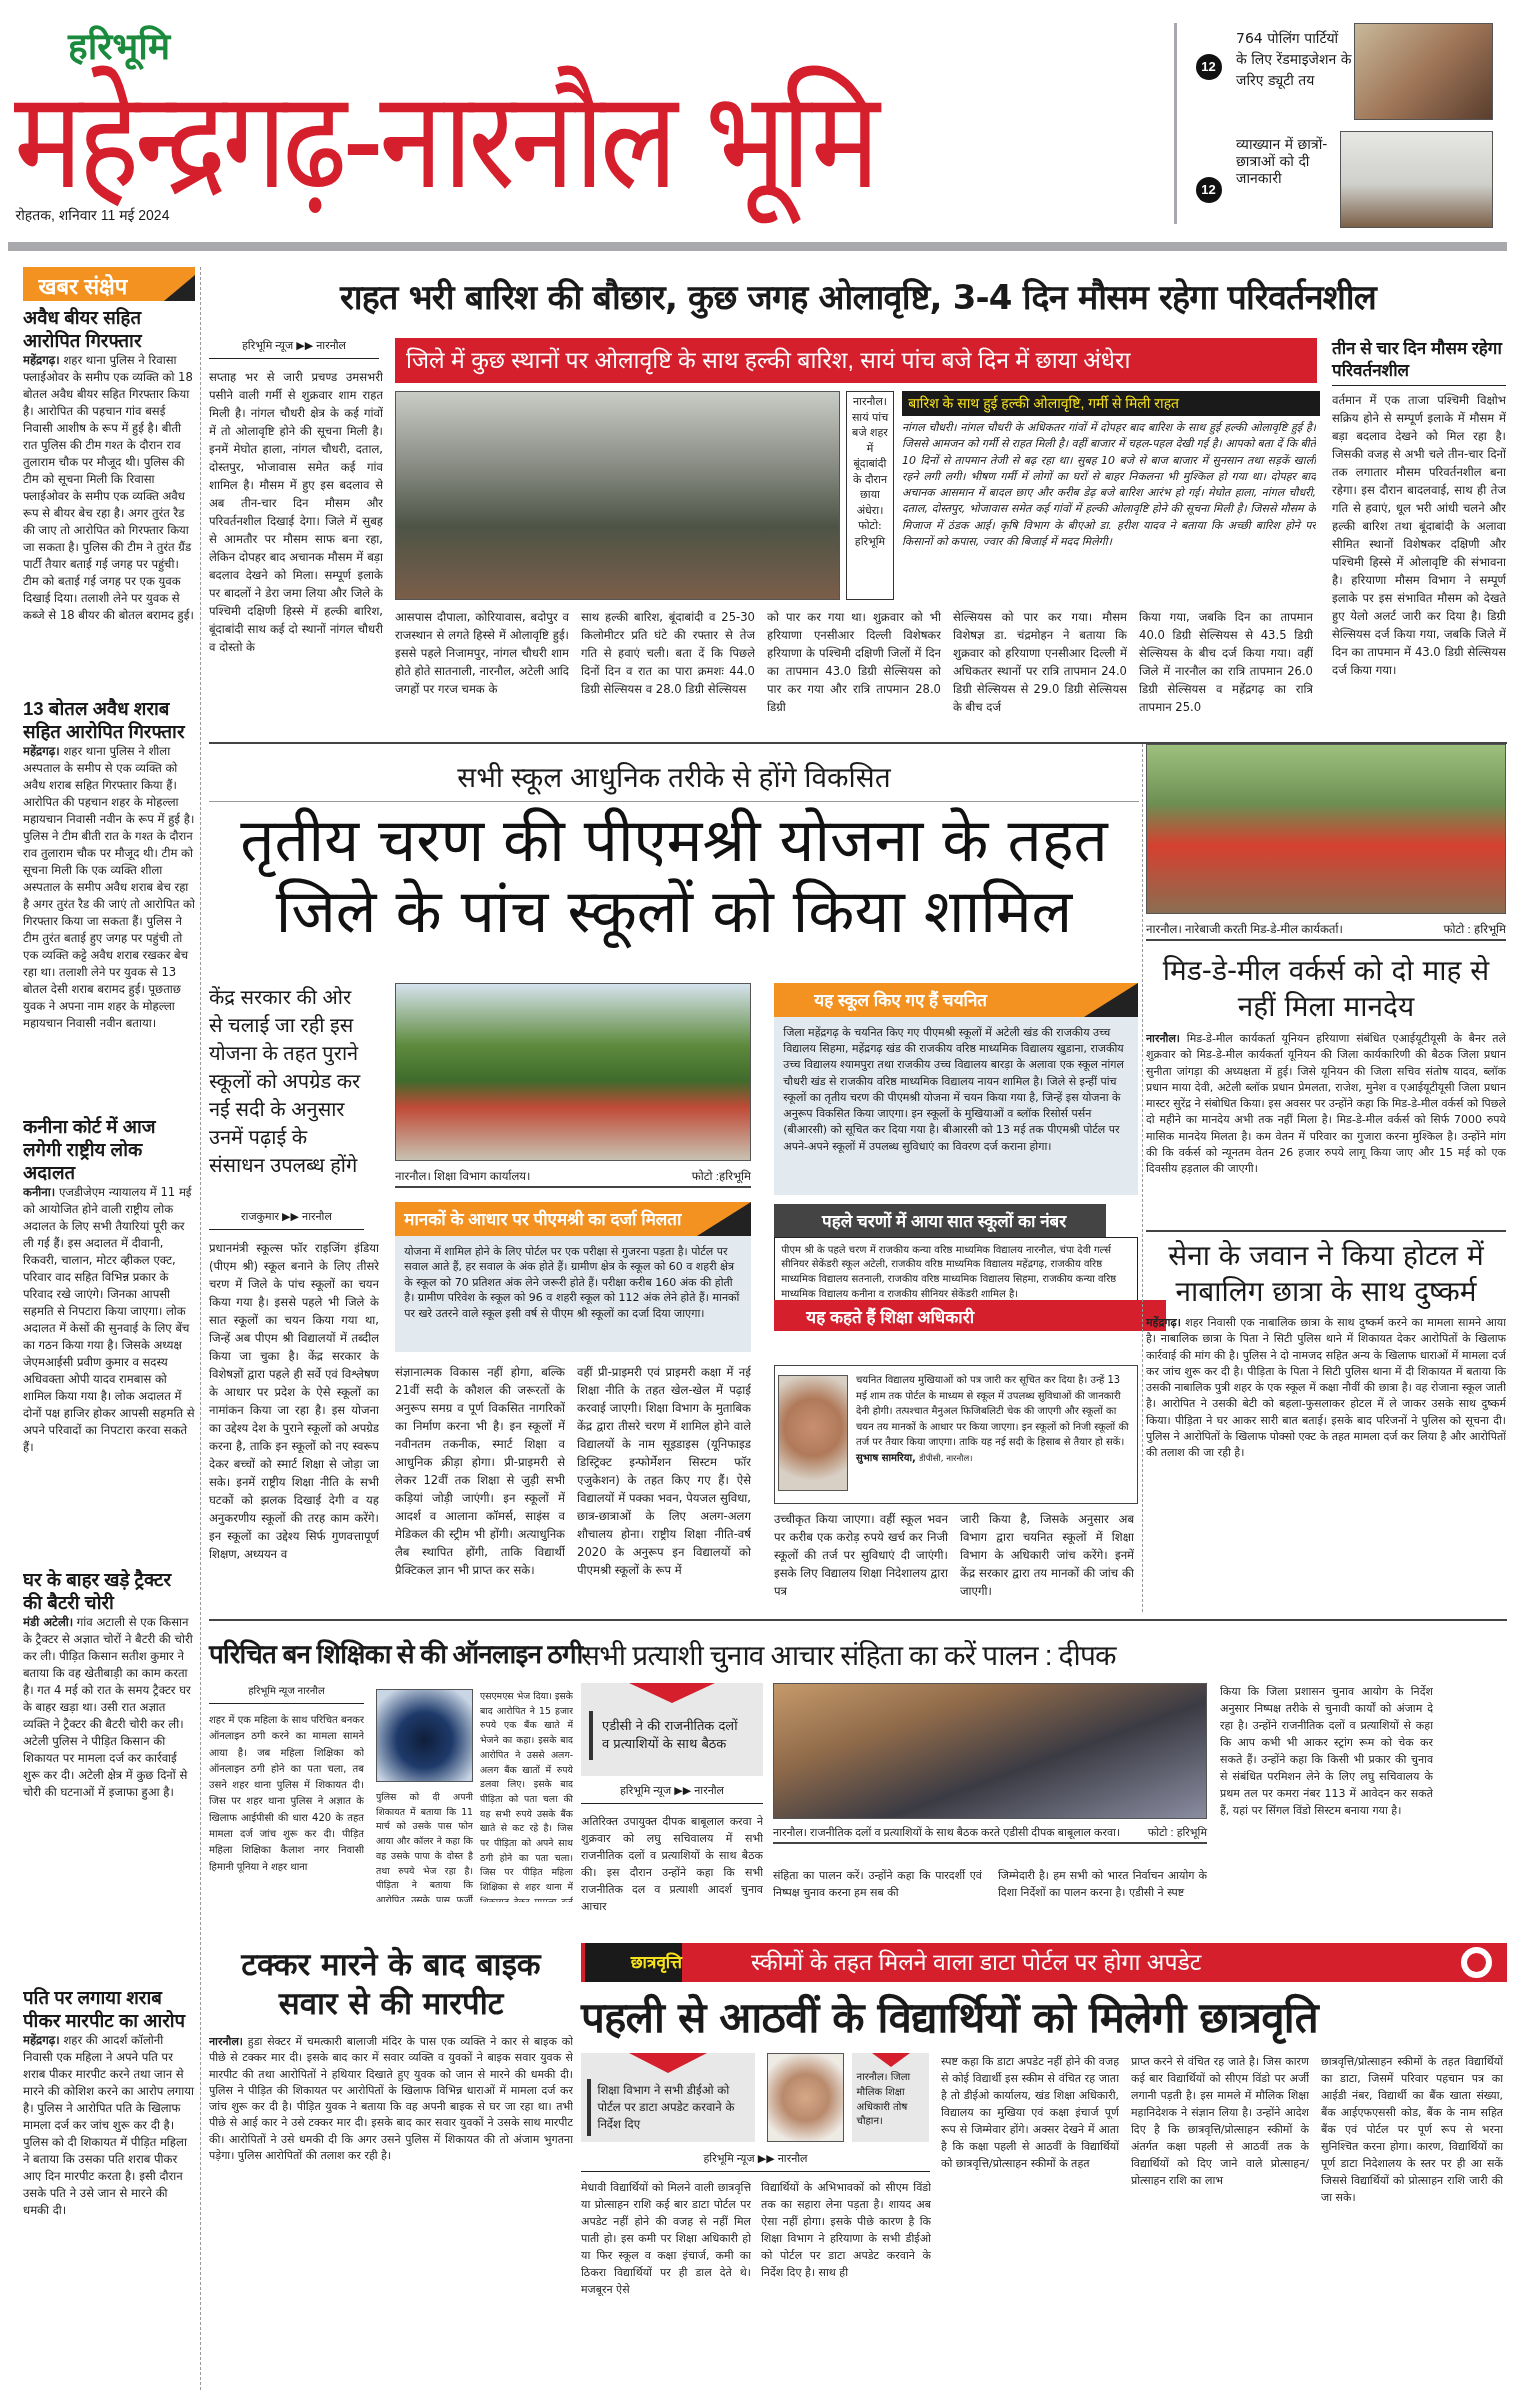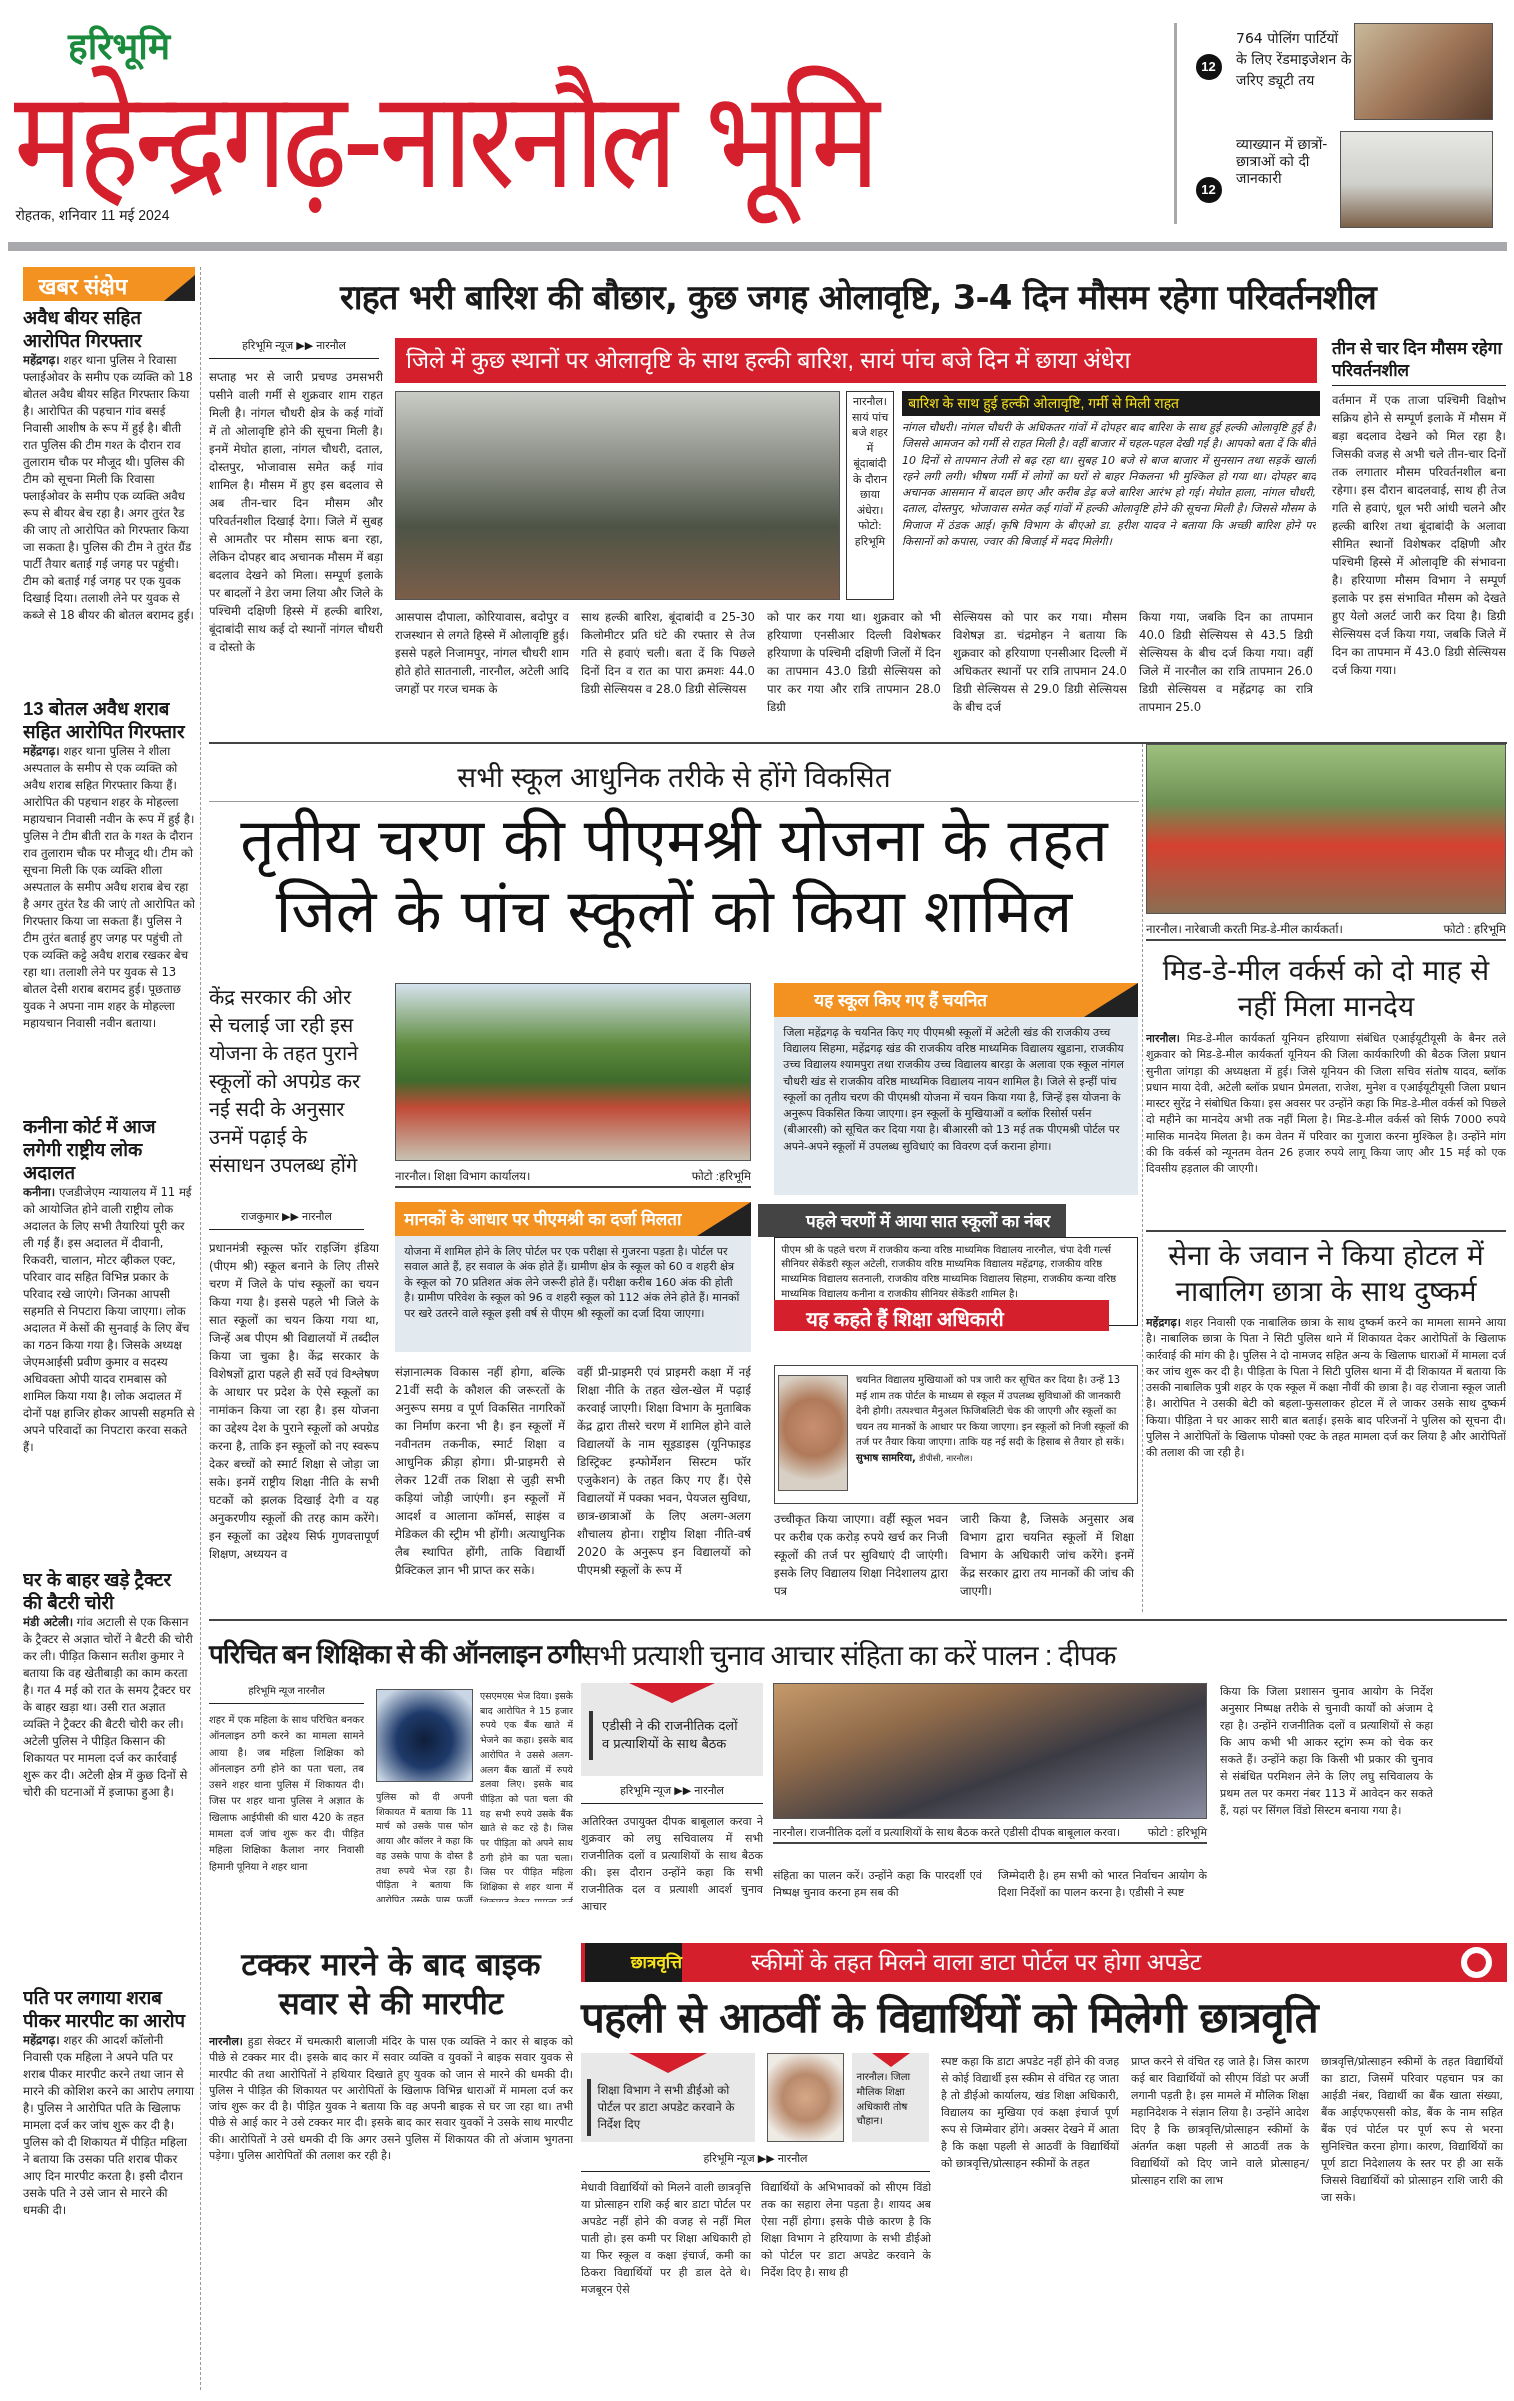--- a/index.html
+++ b/index.html
@@ -110,24 +110,24 @@
 
   <div class="orange-tab" style="position:absolute;left:186px;top:451px;width:356px;height:34px;font-size:17px;"><span>मानकों के आधार पर पीएमश्री का दर्जा मिलता</span></div>
   <div class="box-blue" style="position:absolute;left:186px;top:485px;width:356px;height:116px;font-size:11px;line-height:15.5px;overflow:hidden;">योजना में शामिल होने के लिए पोर्टल पर एक परीक्षा से गुजरना पड़ता है। पोर्टल पर सवाल आते हैं, हर सवाल के अंक होते हैं। ग्रामीण क्षेत्र के स्कूल को 60 व शहरी क्षेत्र के स्कूल को 70 प्रतिशत अंक लेने जरूरी होते हैं। परीक्षा करीब 160 अंक की होती है। ग्रामीण परिवेश के स्कूल को 96 व शहरी स्कूल को 112 अंक लेने होते हैं। मानकों पर खरे उतरने वाले स्कूल इसी वर्ष से पीएम श्री स्कूलों का दर्जा दिया जाएगा।</div>
 
   <div class="body-txt" style="position:absolute;left:186px;top:612px;width:170px;height:244px;overflow:hidden;">संज्ञानात्मक विकास नहीं होगा, बल्कि 21वीं सदी के कौशल की जरूरतों के अनुरूप समग्र व पूर्ण विकसित नागरिकों का निर्माण करना भी है। इन स्कूलों में नवीनतम तकनीक, स्मार्ट शिक्षा व आधुनिक क्रीड़ा होगा। प्री-प्राइमरी से लेकर 12वीं तक शिक्षा से जुड़ी सभी कड़ियां जोड़ी जाएंगी। इन स्कूलों में आदर्श व आलाना कॉमर्स, साइंस व मेडिकल की स्ट्रीम भी होंगी। अत्याधुनिक लैब स्थापित होंगी, ताकि विद्यार्थी प्रैक्टिकल ज्ञान भी प्राप्त कर सके।</div>
   <div class="body-txt" style="position:absolute;left:368px;top:612px;width:174px;height:244px;overflow:hidden;">वहीं प्री-प्राइमरी एवं प्राइमरी कक्षा में नई शिक्षा नीति के तहत खेल-खेल में पढ़ाई करवाई जाएगी। शिक्षा विभाग के मुताबिक केंद्र द्वारा तीसरे चरण में शामिल होने वाले विद्यालयों के नाम सूइडाइस (यूनिफाइड डिस्ट्रिक्ट इन्फोर्मेशन सिस्टम फॉर एजुकेशन) के तहत किए गए हैं। ऐसे विद्यालयों में पक्का भवन, पेयजल सुविधा, छात्र-छात्राओं के लिए अलग-अलग शौचालय होना। राष्ट्रीय शिक्षा नीति-वर्ष 2020 के अनुरूप इन विद्यालयों को पीएमश्री स्कूलों के रूप में</div>
 
   <div class="orange-tab" style="position:absolute;left:565px;top:232px;width:364px;height:34px;font-size:17px;"><span style="padding-left:31px;">यह स्कूल किए गए हैं चयनित</span></div>
   <div class="box-blue" style="position:absolute;left:565px;top:266px;width:364px;height:178px;font-size:11px;line-height:16.3px;overflow:hidden;">जिला महेंद्रगढ़ के चयनित किए गए पीएमश्री स्कूलों में अटेली खंड की राजकीय उच्च विद्यालय सिहमा, महेंद्रगढ़ खंड की राजकीय वरिष्ठ माध्यमिक विद्यालय खुडाना, राजकीय उच्च विद्यालय श्यामपुरा तथा राजकीय उच्च विद्यालय बारड़ा के अलावा एक स्कूल नांगल चौधरी खंड से राजकीय वरिष्ठ माध्यमिक विद्यालय नायन शामिल है। जिले से इन्हीं पांच स्कूलों का तृतीय चरण की पीएमश्री योजना में चयन किया गया है, जिन्हें इस योजना के अनुरूप विकसित किया जाएगा। इन स्कूलों के मुखियाओं व ब्लॉक रिसोर्स पर्सन (बीआरसी) को सूचित कर दिया गया है। बीआरसी को 13 मई तक पीएमश्री पोर्टल पर अपने-अपने स्कूलों में उपलब्ध सुविधाएं का विवरण दर्ज कराना होगा।</div>
 
-  <div class="dark-tab" style="position:absolute;left:549px;top:453px;width:308px;height:33px;font-size:17px;padding-left:48px;"><span>पहले चरणों में आया सात स्कूलों का नंबर</span></div>
+  <div class="dark-tab" style="position:absolute;left:565px;top:453px;width:332px;height:33px;font-size:17px;padding-left:48px;"><span>पहले चरणों में आया सात स्कूलों का नंबर</span></div>
   <div style="position:absolute;left:565px;top:486px;width:364px;height:89px;border:0.8px solid #222;padding:4.6px 6.2px;font-size:10px;line-height:14.7px;overflow:hidden;">पीएम श्री के पहले चरण में राजकीय कन्या वरिष्ठ माध्यमिक विद्यालय नारनौल, चंपा देवी गर्ल्स सीनियर सेकेंडरी स्कूल अटेली, राजकीय वरिष्ठ माध्यमिक विद्यालय महेंद्रगढ़, राजकीय वरिष्ठ माध्यमिक विद्यालय सतनाली, राजकीय वरिष्ठ माध्यमिक विद्यालय सिहमा, राजकीय कन्या वरिष्ठ माध्यमिक विद्यालय कनीना व राजकीय सीनियर सेकेंडरी शामिल है।</div>
 
-  <div class="red-tab" style="position:absolute;left:565px;top:549px;width:335px;height:31px;font-size:20px;"><span style="padding-left:23px;">यह कहते हैं शिक्षा अधिकारी</span></div>
+  <div class="red-tab" style="position:absolute;left:565px;top:549px;width:392px;height:31px;font-size:17px;"><span style="padding-left:23px;">यह कहते हैं शिक्षा अधिकारी</span></div>
   <div style="position:absolute;left:565px;top:614px;width:364px;height:139px;border:1.5px solid #444;">
     <div class="photo" style="position:absolute;left:3.1px;top:9.3px;width:70px;height:116px;background:radial-gradient(circle at 50% 45%,#c89070 0%,#b07a5a 40%,#d8d0c4 75%);"></div>
     <div style="position:absolute;left:81px;top:6.2px;width:275px;font-size:10px;line-height:15.5px;">
       <span>चयनित विद्यालय मुखियाओं को पत्र जारी कर सूचित कर दिया है। उन्हें 13 मई शाम तक पोर्टल के माध्यम से स्कूल में उपलब्ध सुविधाओं की जानकारी देनी होगी। तत्पश्चात मैनुअल फिजिबलिटी चेक की जाएगी और स्कूलों का चयन तय मानकों के आधार पर किया जाएगा। इन स्कूलों को निजी स्कूलों की तर्ज पर तैयार किया जाएगा। ताकि यह नई सदी के हिसाब से तैयार हो सकें।</span>
       <b>सुभाष सामरिया,</b>
       <span style="font-size:8.5px;">डीपीसी, नारनौल।</span>
     </div>
   </div>
   <div class="body-txt" style="position:absolute;left:565px;top:759px;width:174px;height:97px;overflow:hidden;">उच्चीकृत किया जाएगा। वहीं स्कूल भवन पर करीब एक करोड़ रुपये खर्च कर निजी स्कूलों की तर्ज पर सुविधाएं दी जाएंगी। इसके लिए विद्यालय शिक्षा निदेशालय द्वारा पत्र</div>
   <div class="body-txt" style="position:absolute;left:751px;top:759px;width:174px;height:97px;overflow:hidden;">जारी किया है, जिसके अनुसार अब विभाग द्वारा चयनित स्कूलों में शिक्षा विभाग के अधिकारी जांच करेंगे। इनमें केंद्र सरकार द्वारा तय मानकों की जांच की जाएगी।</div>

